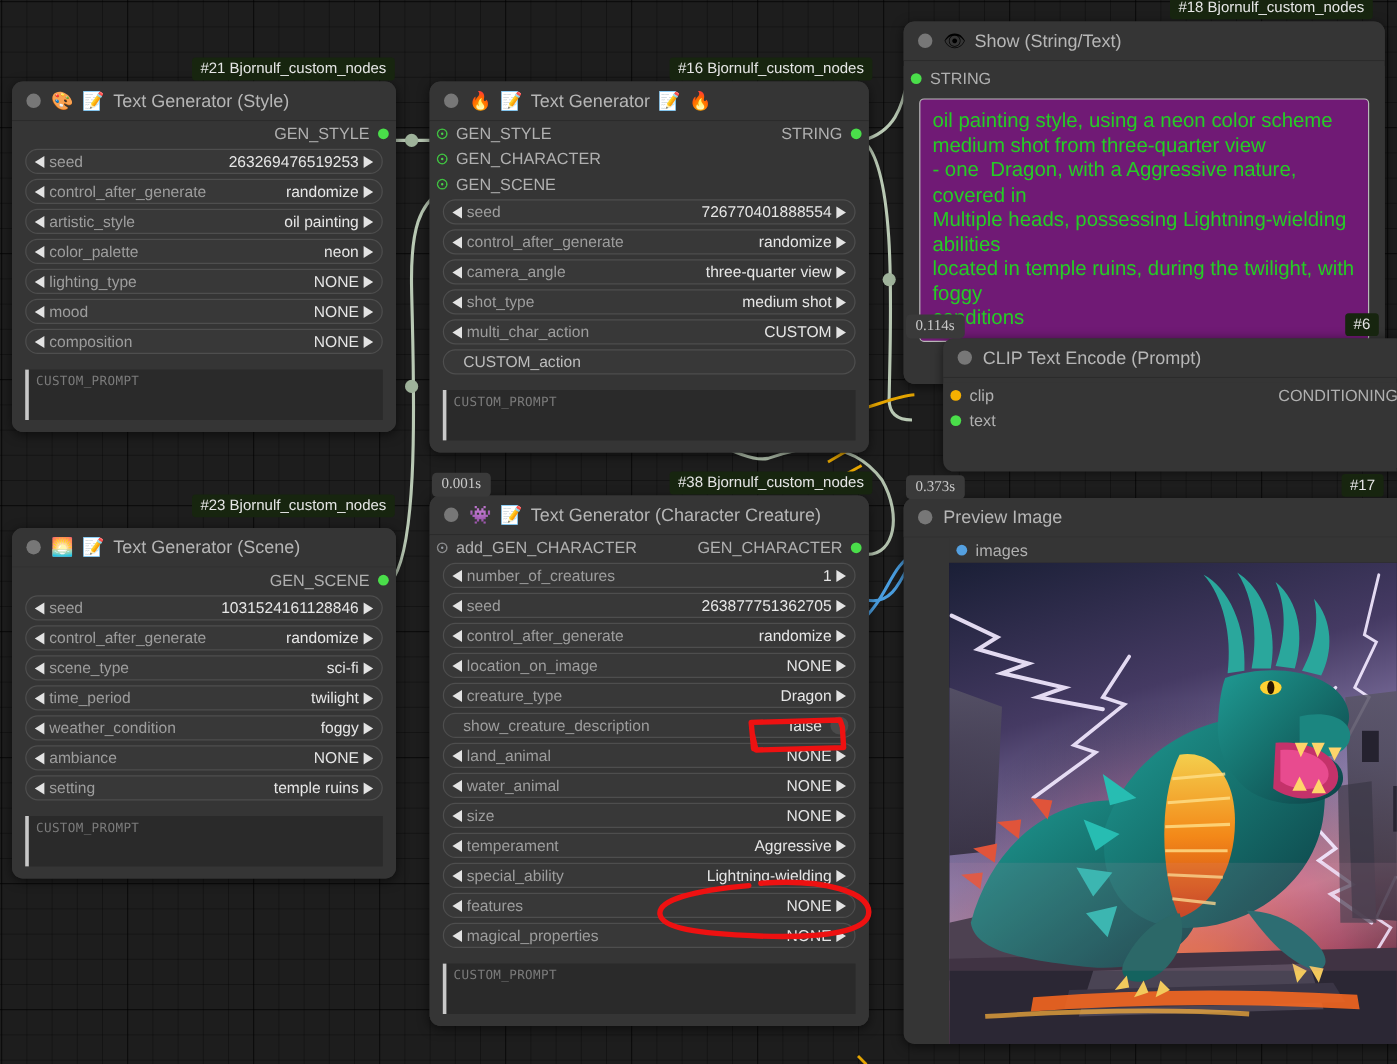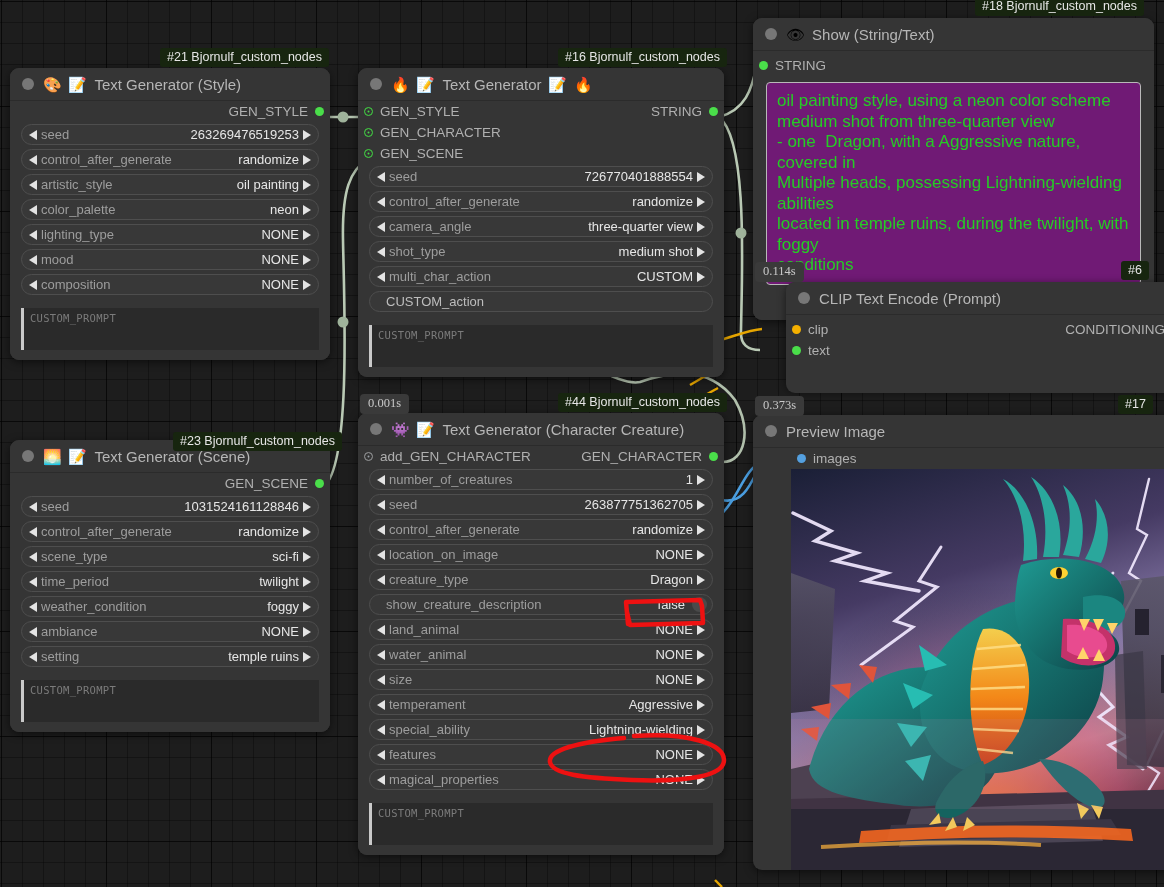--- a/index.html
+++ b/index.html
@@ -245,21 +245,21 @@
           <span class="arrow-l"></span>
           <span class="wl">composition</span>
           <span class="wv">NONE</span>
           <span class="arrow-r"></span>
         </div>
       </div>
       <div class="ta">CUSTOM_PROMPT</div>
     </div>
   </div>
 
-  <div class="node-badge" style="left:160px; top:432px;margin-left:13px;">#23 Bjornulf_custom_nodes</div>
+  <div class="node-badge" style="left:160px; top:412px;">#23 Bjornulf_custom_nodes</div>
   <div class="node" style="left:10px; top:440px; width:320px;">
     <div class="node-title">
       <span class="collapse-dot"></span>
       <span class="node-emoji">🌅</span>
       <span class="node-emoji">📝</span>
       <span class="node-name">Text Generator (Scene)</span>
     </div>
     <div class="node-body">
       <div class="slot-row out">
         <span class="slot-label">GEN_SCENE</span>
@@ -371,21 +371,21 @@
         </div>
         <div class="w plain">
           <span class="wl">CUSTOM_action</span>
         </div>
       </div>
       <div class="ta">CUSTOM_PROMPT</div>
     </div>
   </div>
 
   <div class="time-badge" style="left:360px; top:394px;">0.001s</div>
-  <div class="node-badge" style="left:558px; top:393px;">#44 Bjornulf_custom_nodes</div>
+  <div class="node-badge" style="left:558px; top:393px;">#38 Bjornulf_custom_nodes</div>
   <div class="node" style="left:358px; top:413px; width:366px;">
     <div class="node-title">
       <span class="collapse-dot"></span>
       <span class="node-emoji">👾</span>
       <span class="node-emoji">📝</span>
       <span class="node-name">Text Generator (Character Creature)</span>
     </div>
     <div class="node-body">
       <div class="slot-row both">
         <span class="dot in-green slot-in" style="background:#9aa0a8;border-color:#888;"></span>

